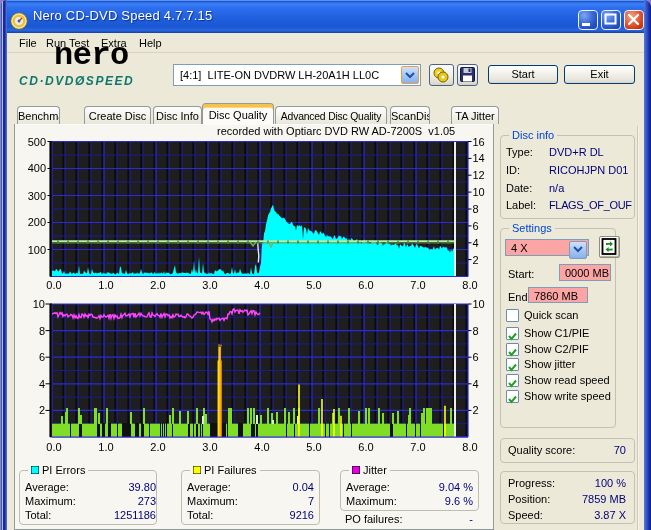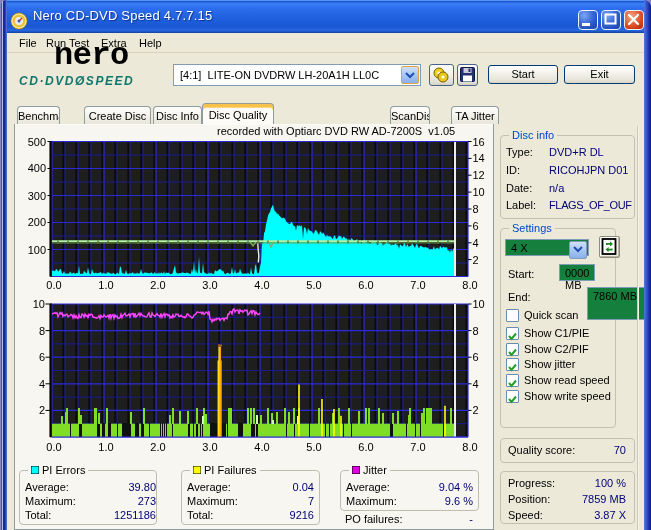--- a/index.html
+++ b/index.html
@@ -37,21 +37,21 @@
 .tab.on{top:103px;height:21px;background:#fcfbf8;padding-top:5px;z-index:5;
 box-shadow:inset 0 3px 0 #f7c24a, inset 0 4px 0 #fad77e}
 .page{left:14px;top:124px;width:480px;height:406px;background:#f7f6f1;border:1px solid #919b9c;border-top:none;box-shadow:inset 0 1px 0 #fcfbf8}
 
 .grp{border:1px solid #bfbdb0;border-radius:4px;background:transparent}
 .glab{position:absolute;top:-7px;left:8px;background:#f7f6f1;padding:0 3px;font-size:11px}
 .grpR{border:1px solid #c3c1b4;border-radius:4px}
 .grpR .glab{background:#ece9d8;color:#0046d5}
 .lbl{position:absolute;font-size:11px;color:#000;white-space:nowrap}
 .val{position:absolute;font-size:11px;color:#000078;white-space:nowrap}
-.edit{position:absolute;background:#15803d;border:1px solid #7f9db9;font-size:11px}
+.edit{position:absolute;background:#fca5a5;border:1px solid #7f9db9;font-size:11px}
 .cb{position:absolute;width:13px;height:13px;background:#fff;border:1px solid #6a8daf;border-radius:1px}
 .adv{left:535px;top:406px;width:95px;height:17px;position:absolute;font-size:11px;padding-top:1px;
 box-shadow:inset 0 0 0 2px #bcd4f6}
 </style></head>
 <body>
 <div class="win">
  <div class="abs tbar">
       <div class="edge"></div>
     </div>
  <svg class="abs" style="left:10px;top:12px" width="18" height="18" viewBox="0 0 18 18">
@@ -105,20 +105,21 @@
           <rect x="2.5" y="8" width="9" height="6" fill="#fff"></rect>
         </g>
       </svg>
  </div>
  <div class="abs btn" style="left:488px;top:65px;width:70px;height:19px;padding-top:2px">Start</div>
  <div class="abs btn" style="left:564px;top:65px;width:71px;height:19px;padding-top:2px">Exit</div>
 
  <div class="tab" style="left:17px;width:43px">Benchmark</div>
 <div class="tab" style="left:84px;width:67px">Create Disc</div>
 <div class="tab" style="left:153px;width:49px">Disc Info</div>
+<div class="tab" style="left:275px;width:112px"><span style="font-size:10.4px;letter-spacing:-.2px">Advanced Disc Quality</span></div>
 <div class="tab" style="left:390px;width:40px">ScanDisc</div>
 <div class="tab" style="left:451px;width:48px">TA Jitter</div>
 <div class="tab on" style="left:202px;width:72px">Disc Quality</div>
 
  <div class="abs page"></div>
 
  <svg width="651" height="530" style="position:absolute;left:0;top:0">
 <defs>
         <linearGradient id="og" x1="0" y1="0" x2="1" y2="0">
           <stop offset="0" stop-color="#fff040"></stop>
@@ -436,25 +437,25 @@
  <div class="abs" style="left:599px;top:236px;width:21px;height:22px;border:1px solid #8f8d7e;border-radius:2px;background:#f2f0e4;box-shadow:inset -1px -1px 0 #b8b5a4,inset 1px 1px 0 #fff">
    <svg width="19" height="20">
         <rect x="2.5" y="2" width="13" height="15" fill="#fff" stroke="#000" stroke-width="1.8"></rect>
         <g fill="#1d8c1d">
           <path d="M6 8 L6 6 L10 6 L10 4.2 L13 7 L10 9.5 L10 7.7 L7.7 7.7 L7.7 8 Z"></path>
           <path d="M12.6 11.5 L12.6 13.5 L8.6 13.5 L8.6 15.2 L5.6 12.5 L8.6 9.9 L8.6 11.7 L10.9 11.7 L10.9 11.5 Z"></path>
         </g>
       </svg>
  </div>
  <div class="lbl" style="left:508px;top:268px">Start:</div>
- <div class="edit" style="left:559px;top:264px;width:36px;height:17px">
+ <div class="edit" style="left:559px;top:264px;width:52px;height:17px">
       <span style="position:absolute;left:5px;top:2px">0000 MB</span>
     </div>
  <div class="lbl" style="left:508px;top:291px">End:</div>
- <div class="edit" style="left:587px;top:287px;width:60px;height:33px">
+ <div class="edit" style="left:528px;top:287px;width:60px;height:16px">
       <span style="position:absolute;left:5px;top:2px">7860 MB</span>
     </div>
 <div class="cb" style="left:506px;top:309px"></div>
 <div class="lbl" style="left:524px;top:309px">Quick scan</div>
 <div class="cb" style="left:506px;top:327px"><svg width="11" height="11">
         <path d="M2 5 L4.5 8 L9 2.5" fill="none" stroke="#21a121" stroke-width="2"></path>
       </svg></div>
 <div class="lbl" style="left:524px;top:327px">Show C1/PIE</div>
 <div class="cb" style="left:506px;top:343px"><svg width="11" height="11">
         <path d="M2 5 L4.5 8 L9 2.5" fill="none" stroke="#21a121" stroke-width="2"></path>

